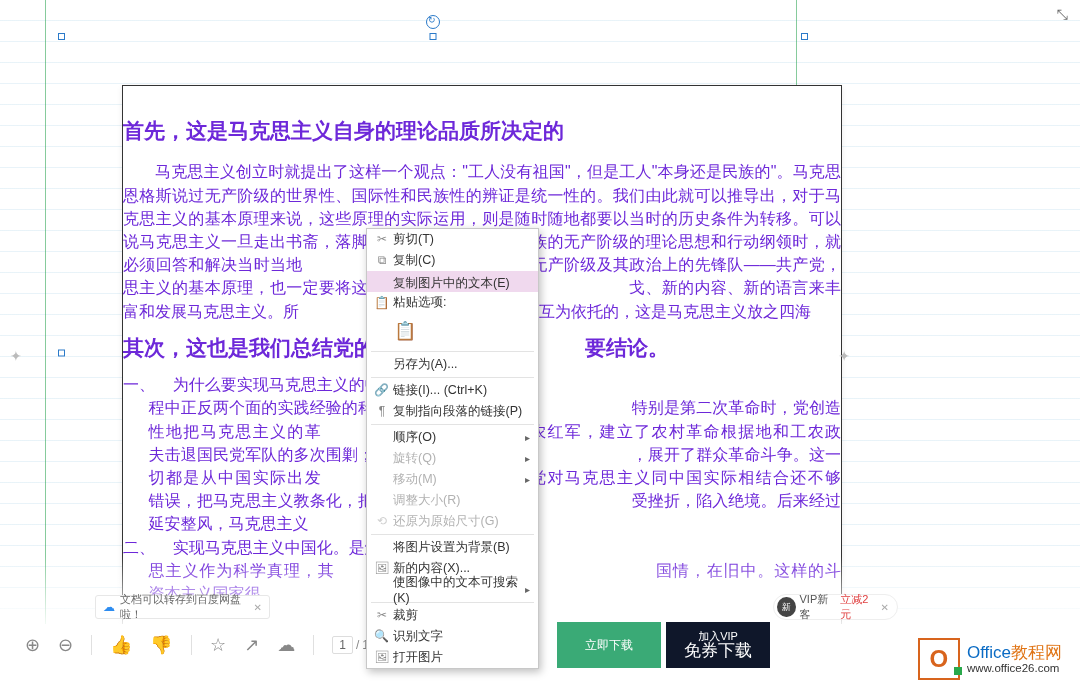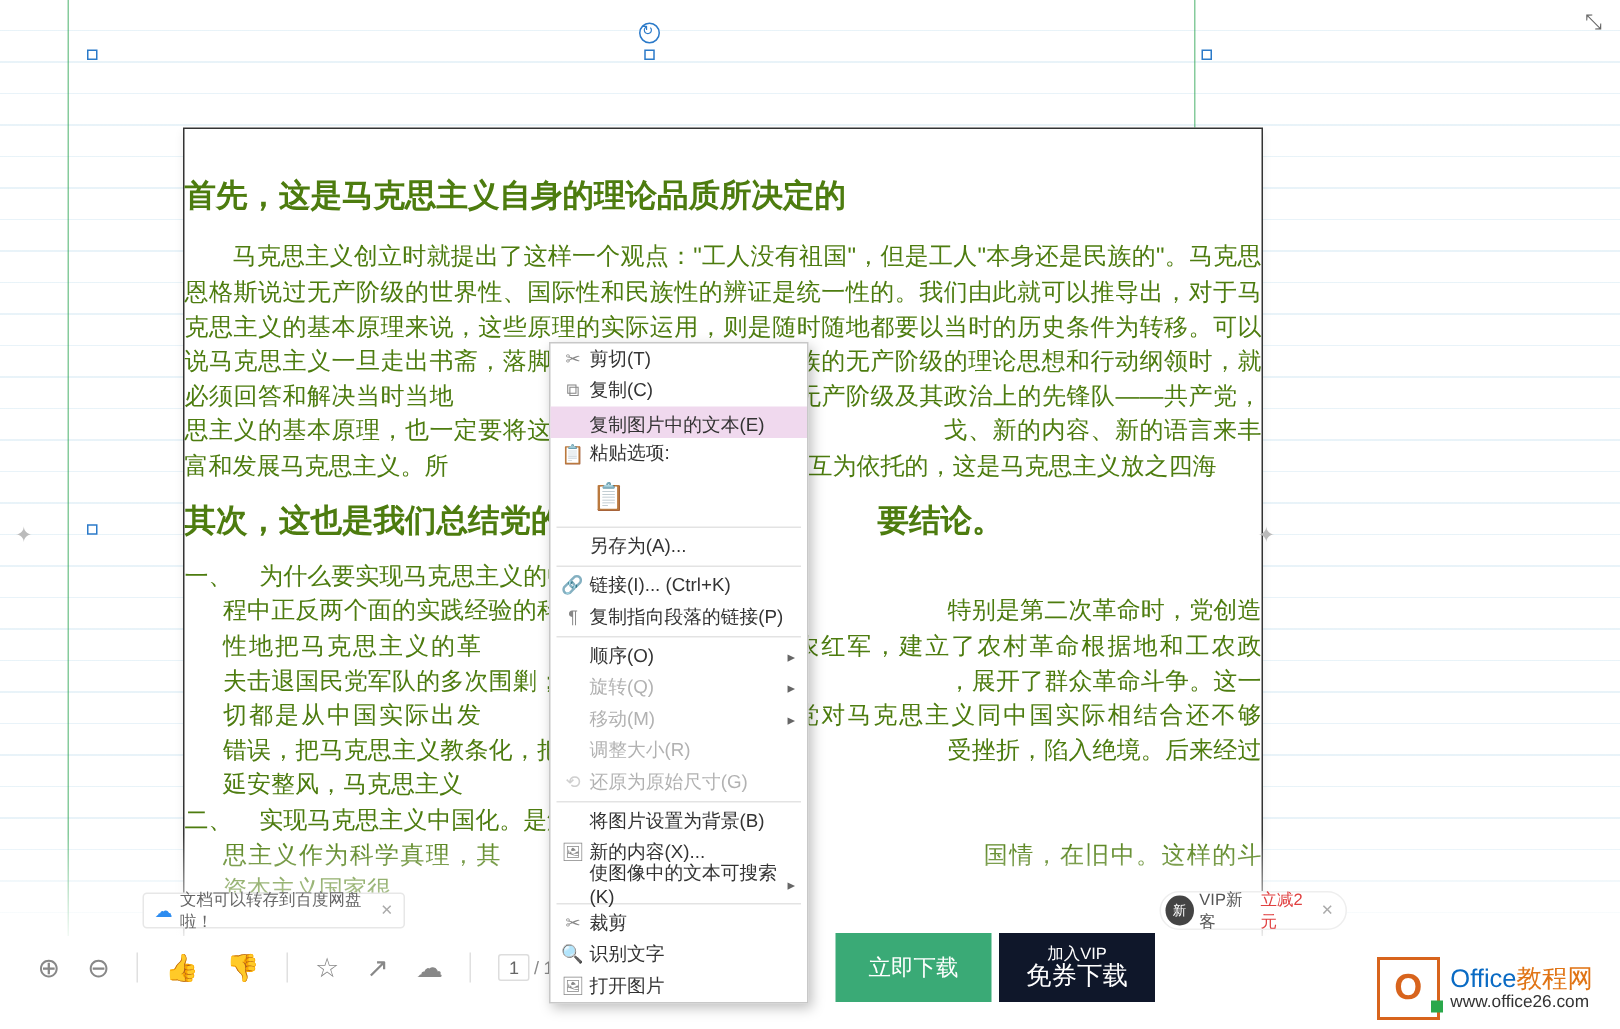--- a/index.html
+++ b/index.html
@@ -45,21 +45,21 @@
     .sel-ml { left:-4px; top:50%; transform:translateY(-50%); }
     .sel-mr { right:-4px; top:50%; transform:translateY(-50%); }
     .rotate-handle { position:absolute; left:50%; top:-22px; width:14px; height:14px; border:1px solid #2b7ac9; border-radius:50%; background:#fff; transform:translateX(-50%); }
     .rotate-handle::after { content:'↻'; font-size:9px; position:absolute; left:1px; top:-1px; color:#2b7ac9;}
     .green-guide-v { position:absolute; top:0; width:1px; height:100%; background:#22a04a; opacity:.55; }
     .gv-left { left:45px; }
     .gv-right { left:796px; }
     .doc-body {
       padding: 30px 0 10px 0;
       font-family: "SimSun", serif;
-      font-size: 16px; line-height: 1.45; color:#4d7c0f;
+      font-size: 16px; line-height: 1.45; color:#6d28d9;
     }
     .doc-h2 { font-size: 21px; font-weight: bold; margin-bottom: 14px; }
     .para { text-indent: 2em; margin-bottom: 4px; text-align: justify; }
     .doc-h2-2 { font-size: 21px; font-weight: bold; margin: 10px 0 10px 0; }
     .li-line { margin-left: 0; text-indent: 0; }
     .li-line .li-num { display:inline-block; }
     .li-content { margin-left: 1.6em; text-indent:0; text-align:justify; }
 
     
     .ctx-menu {
@@ -120,21 +120,21 @@
       border:1px solid #eee; padding:0 8px 0 3px; font-size:11px; color:#555; gap:4px;
       z-index:12;
     }
     .vip-strip .vip-badge { width:20px; height:20px; border-radius:50%; background:#444; color:#fff; font-size:9px; display:flex; align-items:center; justify-content:center; }
     .vip-strip .vip-red { color:#e04040; }
     .vip-strip .close-x { margin-left:auto; font-size:10px; color:#aaa; }
     
     .download-bar {
       position:absolute; right:310px; bottom:18px; display:flex; gap:5px; z-index:12;
     }
-    .btn-download { width:104px; height:46px; color:#fff; display:flex; align-items:center; justify-content:center; font-size:15px; cursor:pointer; }
+    .btn-download { width:104px; height:46px; color:#fff; display:flex; align-items:center; justify-content:center; font-size:12px; cursor:pointer; }
     .btn-green { background:#3aaa76; }
     .btn-red { background:#0f172a; flex-direction:column; line-height:1.1; font-size:12px;}
     .btn-red .line1{ font-size:11px; }
     .btn-red .line2{ font-size:17px; }
     .office-logo {
       position:absolute; right:18px; bottom:6px; display:flex; align-items:center; gap:7px;
       z-index:15;
     }
     .office-logo .oicon {
       width:42px; height:42px; border:2px solid #d8641d; color:#d8641d;

